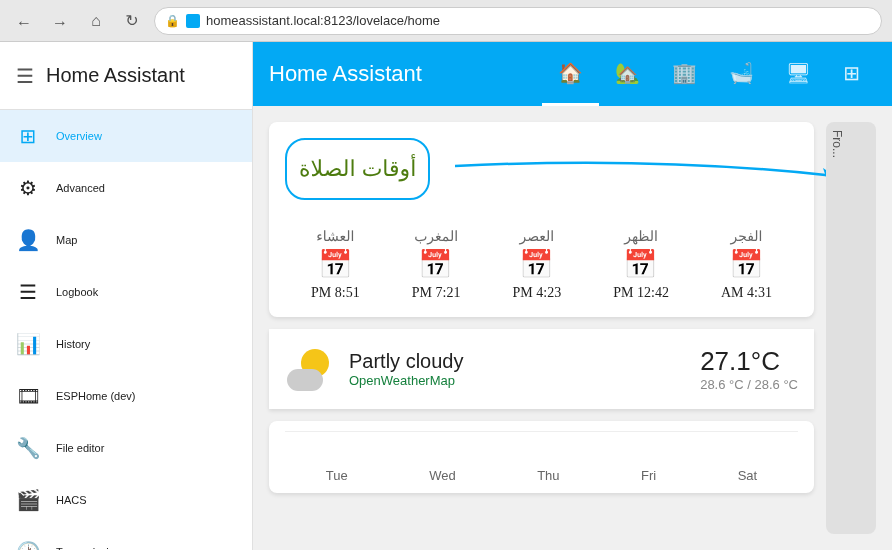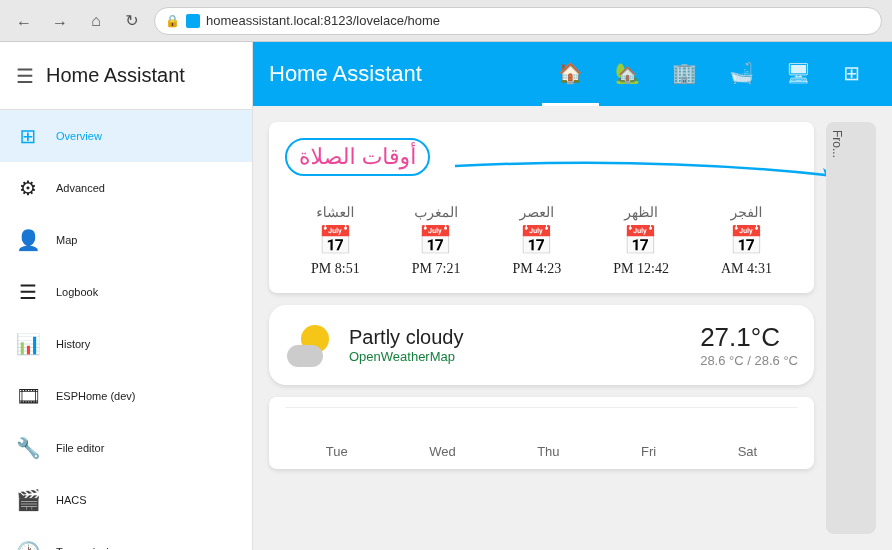--- a/index.html
+++ b/index.html
@@ -161,27 +161,27 @@
     .prayer-card {
       background: white;
       border-radius: 8px;
       padding: 16px;
       box-shadow: 0 2px 4px rgba(0,0,0,0.1);
       position: relative;
     }
     .prayer-card-title {
       font-size: 22px;
       font-weight: 500;
-      color: #ec4899;
+      color: #4d7c0f;
       margin-bottom: 16px;
       text-align: left;
       direction: rtl;
       border: 2px solid #03a9f4;
       display: inline-block;
-      padding: 4px 12px;
+      padding: 16px 12px;
       border-radius: 20px;
     }
     
     .prayer-card-header {
       display: flex;
       align-items: center;
       margin-bottom: 12px;
       position: relative;
     }
 
@@ -207,21 +207,21 @@
     .prayer-time {
       font-size: 14px;
       color: #212121;
       font-weight: 500;
       font-family: Liberation Serif, serif;
     }
 
     
     .weather-card {
       background: white;
-      border-radius: 17px;
+      border-radius: 0;
       padding: 16px;
       box-shadow: 0 2px 4px rgba(0,0,0,0.1);
       display: flex;
       align-items: center;
       gap: 16px;
     }
     .weather-icon-container {
       width: 48px;
       height: 48px;
       position: relative;

